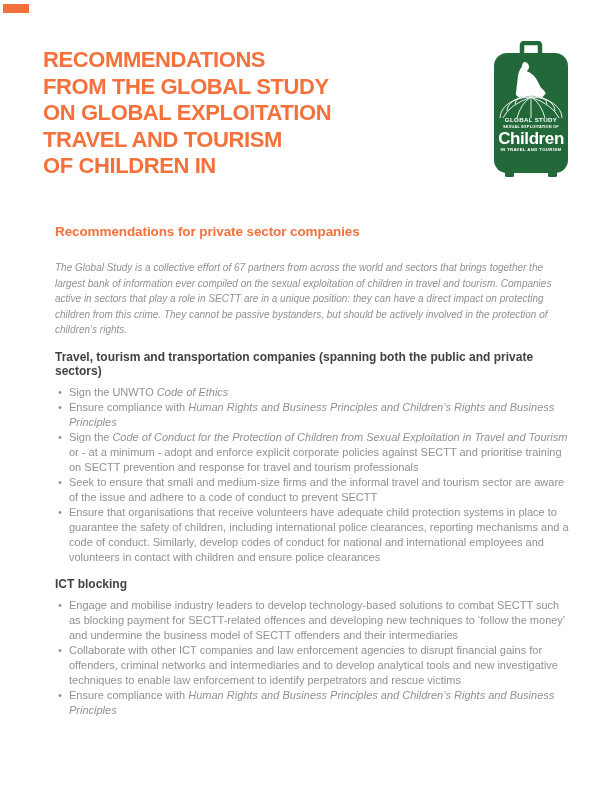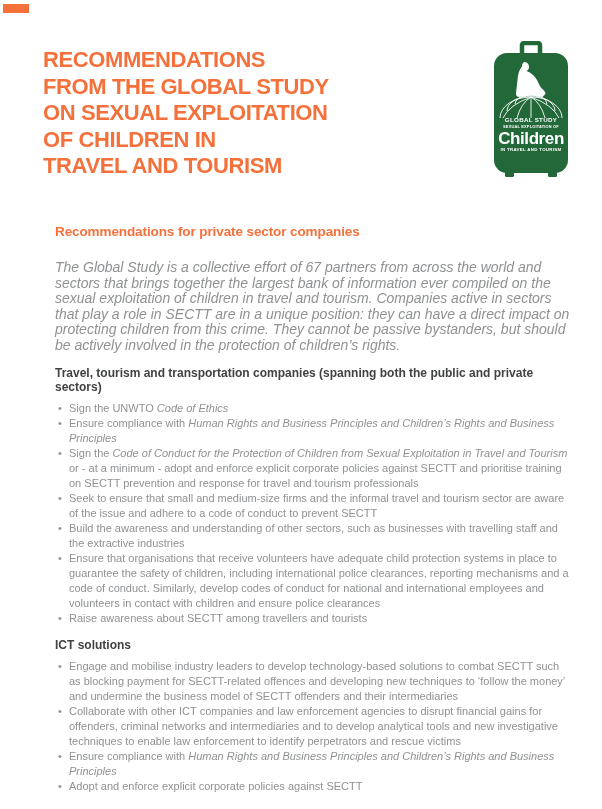--- a/index.html
+++ b/index.html
@@ -26,21 +26,21 @@
     position:absolute;left:12px;top:0;width:602px;
     padding:0 44px 0 43px;box-sizing:border-box;
   }
   h2.section-heading{
     margin:224px 0 0 0;
     font-size:13.5px;font-weight:bold;color:#f4713c;
     letter-spacing:-0.1px;
   }
   p.intro{
     margin:21px 0 0 0;
-    font-size:14px;line-height:15.6px;
+    font-size:10px;line-height:15.6px;
     font-style:italic;color:#8f9193;
   }
   h3.group-heading{
     margin:12px 0 0 0;
     font-size:12px;font-weight:bold;color:#414244;
   }
   ul.bullets{
     margin:7px 0 0 0;padding:0;list-style:none;
     font-size:11px;line-height:15px;color:#8f9193;
   }
@@ -58,23 +58,23 @@
 </head>
 <body>
 
 <div class="page">
 
   <div class="corner-mark"></div>
 
   <div class="doc-title">
     <div>RECOMMENDATIONS</div>
     <div>FROM THE GLOBAL STUDY</div>
-    <div>ON SEXUAL EXPLOITATION</div>
+    <div>ON GLOBAL EXPLOITATION</div>
+    <div>TRAVEL AND TOURISM</div>
     <div>OF CHILDREN IN</div>
-    <div>TRAVEL AND TOURISM</div>
   </div>
 
   <svg class="logo" viewBox="0 0 76 140" aria-hidden="true">
 
     <rect x="29" y="2" width="18" height="13" rx="2" fill="none" stroke="#226839" stroke-width="4.5"></rect>
 
     <rect x="12" y="128" width="9" height="8" rx="1.5" fill="#226839"></rect>
     <rect x="55" y="128" width="9" height="8" rx="1.5" fill="#226839"></rect>
 
     <rect x="1" y="12" width="74" height="120" rx="13" fill="#226839"></rect>
@@ -101,27 +101,24 @@
   <div class="content">
     <h2 class="section-heading">Recommendations for private sector companies</h2>
     <p class="intro">The Global Study is a collective effort of 67 partners from across the world and sectors that brings together the largest bank of information ever compiled on the sexual exploitation of children in travel and tourism. Companies active in sectors that play a role in SECTT are in a unique position: they can have a direct impact on protecting children from this crime. They cannot be passive bystanders, but should be actively involved in the protection of children’s rights.</p>
 
     <h3 class="group-heading">Travel, tourism and transportation companies (spanning both the public and private sectors)</h3>
     <ul class="bullets">
         <li><span>Sign the UNWTO </span><i>Code of Ethics</i></li>
         <li><span>Ensure compliance with </span><i>Human Rights and Business Principles and Children’s Rights and Business Principles</i></li>
         <li><span>Sign the </span><i>Code of Conduct for the Protection of Children from Sexual Exploitation in Travel and Tourism</i><span> or - at a minimum - adopt and enforce explicit corporate policies against SECTT and prioritise training on SECTT prevention and response for travel and tourism professionals</span></li>
         <li><span>Seek to ensure that small and medium-size firms and the informal travel and tourism sector are aware of the issue and adhere to a code of conduct to prevent SECTT</span></li>
-        <li><span>Build the awareness and understanding of other sectors, such as businesses with travelling staff and the extractive industries</span></li>
         <li><span>Ensure that organisations that receive volunteers have adequate child protection systems in place to guarantee the safety of children, including international police clearances, reporting mechanisms and a code of conduct. Similarly, develop codes of conduct for national and international employees and volunteers in contact with children and ensure police clearances</span></li>
-        <li><span>Raise awareness about SECTT among travellers and tourists</span></li>
       </ul>
 
-    <h3 class="group-heading">ICT solutions</h3>
+    <h3 class="group-heading">ICT blocking</h3>
     <ul class="bullets">
         <li><span>Engage and mobilise industry leaders to develop technology-based solutions to combat SECTT such as blocking payment for SECTT-related offences and developing new techniques to ‘follow the money’ and undermine the business model of SECTT offenders and their intermediaries</span></li>
         <li><span>Collaborate with other ICT companies and law enforcement agencies to disrupt financial gains for offenders, criminal networks and intermediaries and to develop analytical tools and new investigative techniques to enable law enforcement to identify perpetrators and rescue victims</span></li>
         <li><span>Ensure compliance with </span><i>Human Rights and Business Principles and Children’s Rights and Business Principles</i></li>
-        <li><span>Adopt and enforce explicit corporate policies against SECTT</span></li>
       </ul>
   </div>
 
 </div>
 
 </body></html>

